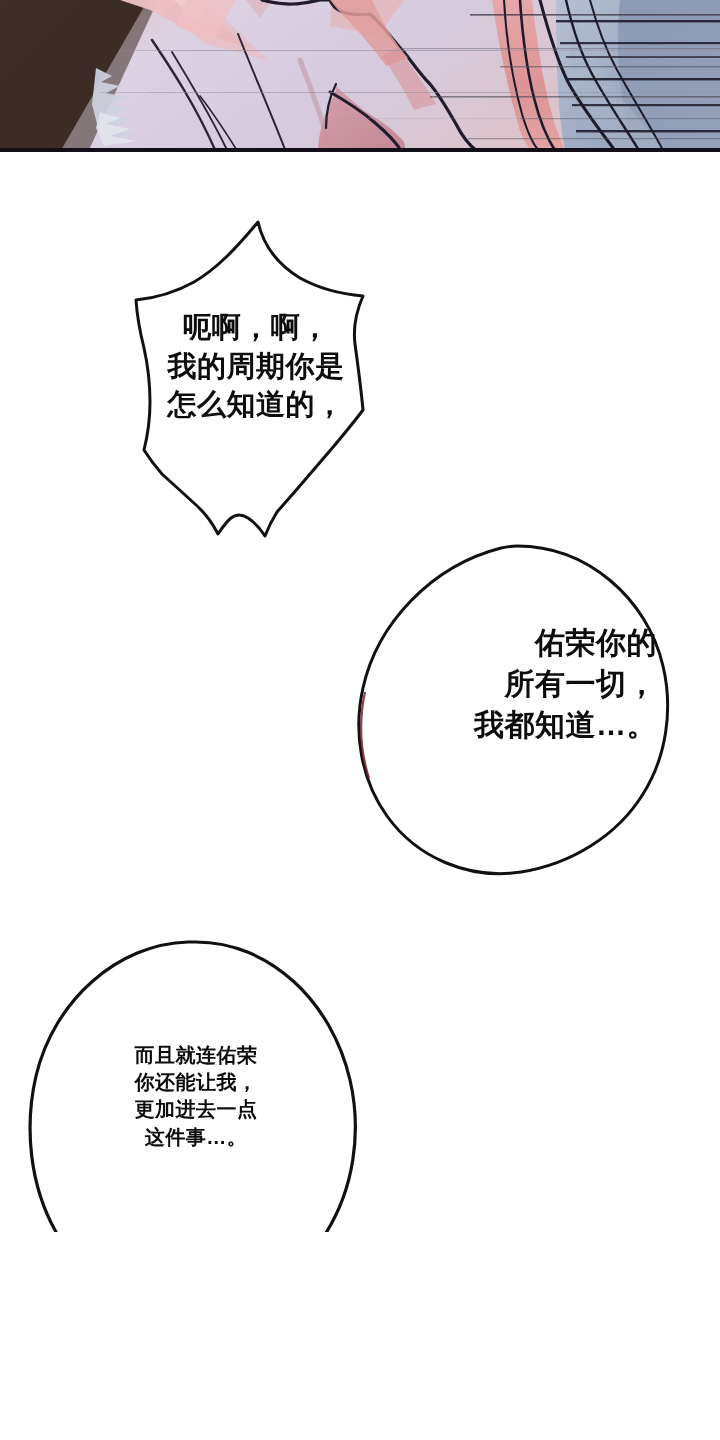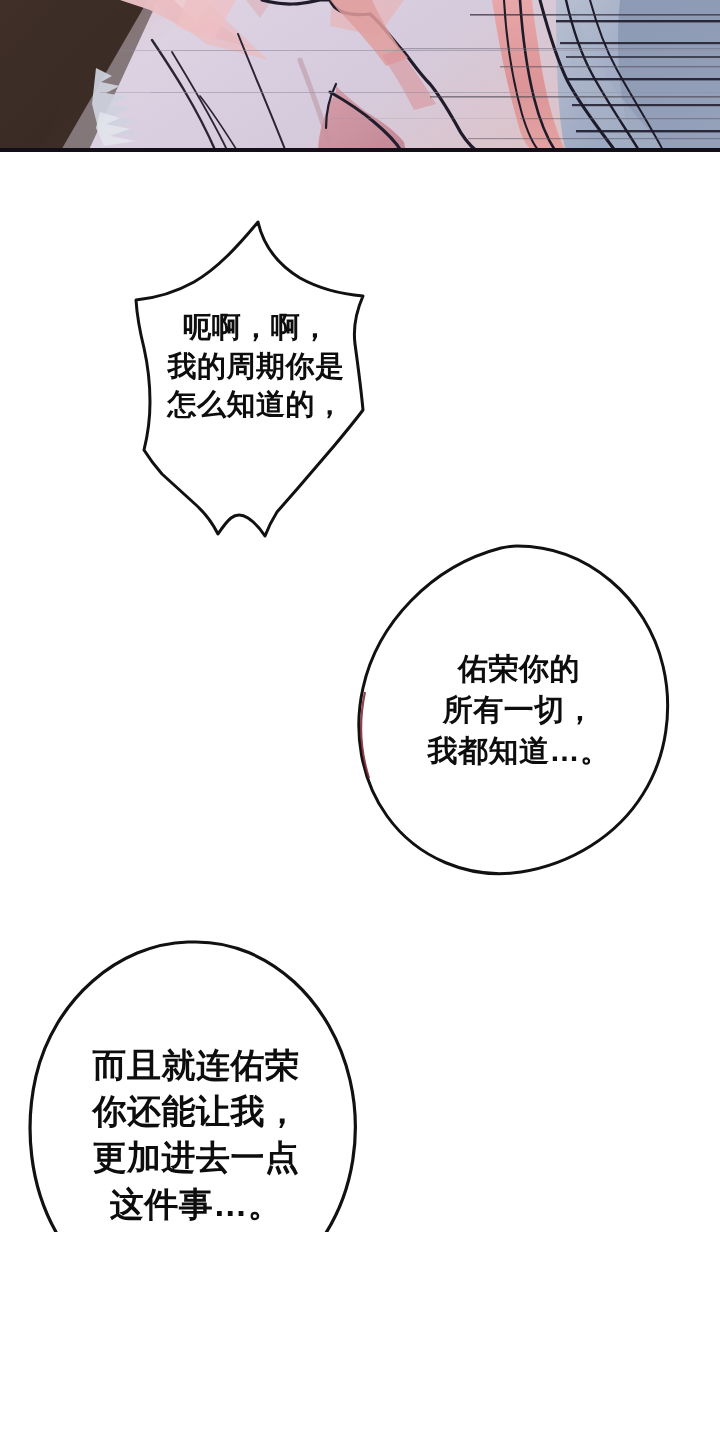--- a/index.html
+++ b/index.html
@@ -72,38 +72,39 @@
 
   
   #bubble-2 {
     left: 355px;
     top: 542px;
     width: 325px;
     height: 338px;
   }
   #bubble-2 .bubble-text {
     left: 26px;
-    top: 106px;
+    top: 80px;
     width: 276px;
     font-size: 30px;
     line-height: 1.37;
+    text-align: right;
   }
 
   
   #bubble-3 {
     left: 26px;
     top: 938px;
     width: 340px;
     height: 378px;
   }
   #bubble-3 .bubble-text {
     left: 22px;
     top: 104px;
     width: 296px;
-    font-size: 34px;
+    font-size: 20px;
     line-height: 1.36;
   }
 
   
   #bubble-4 {
     left: 200px;
     top: 1418px;
     width: 330px;
     height: 24px;
   }

